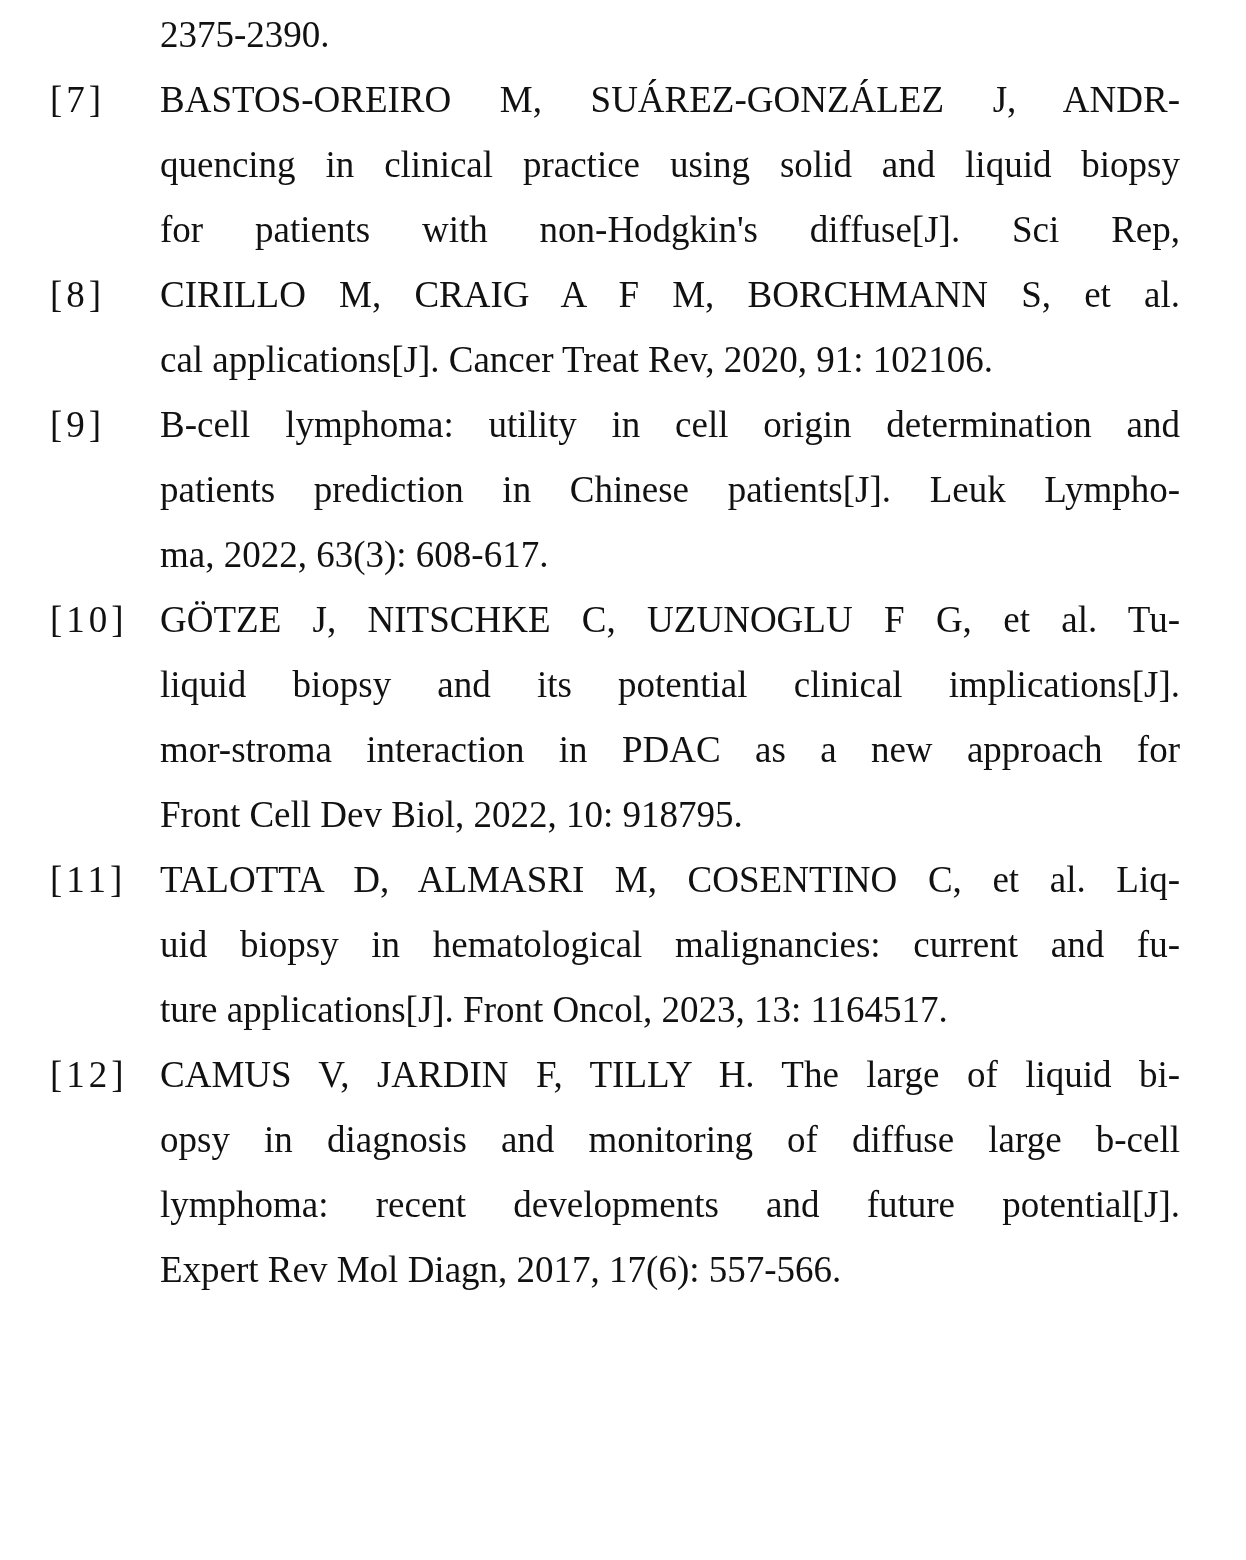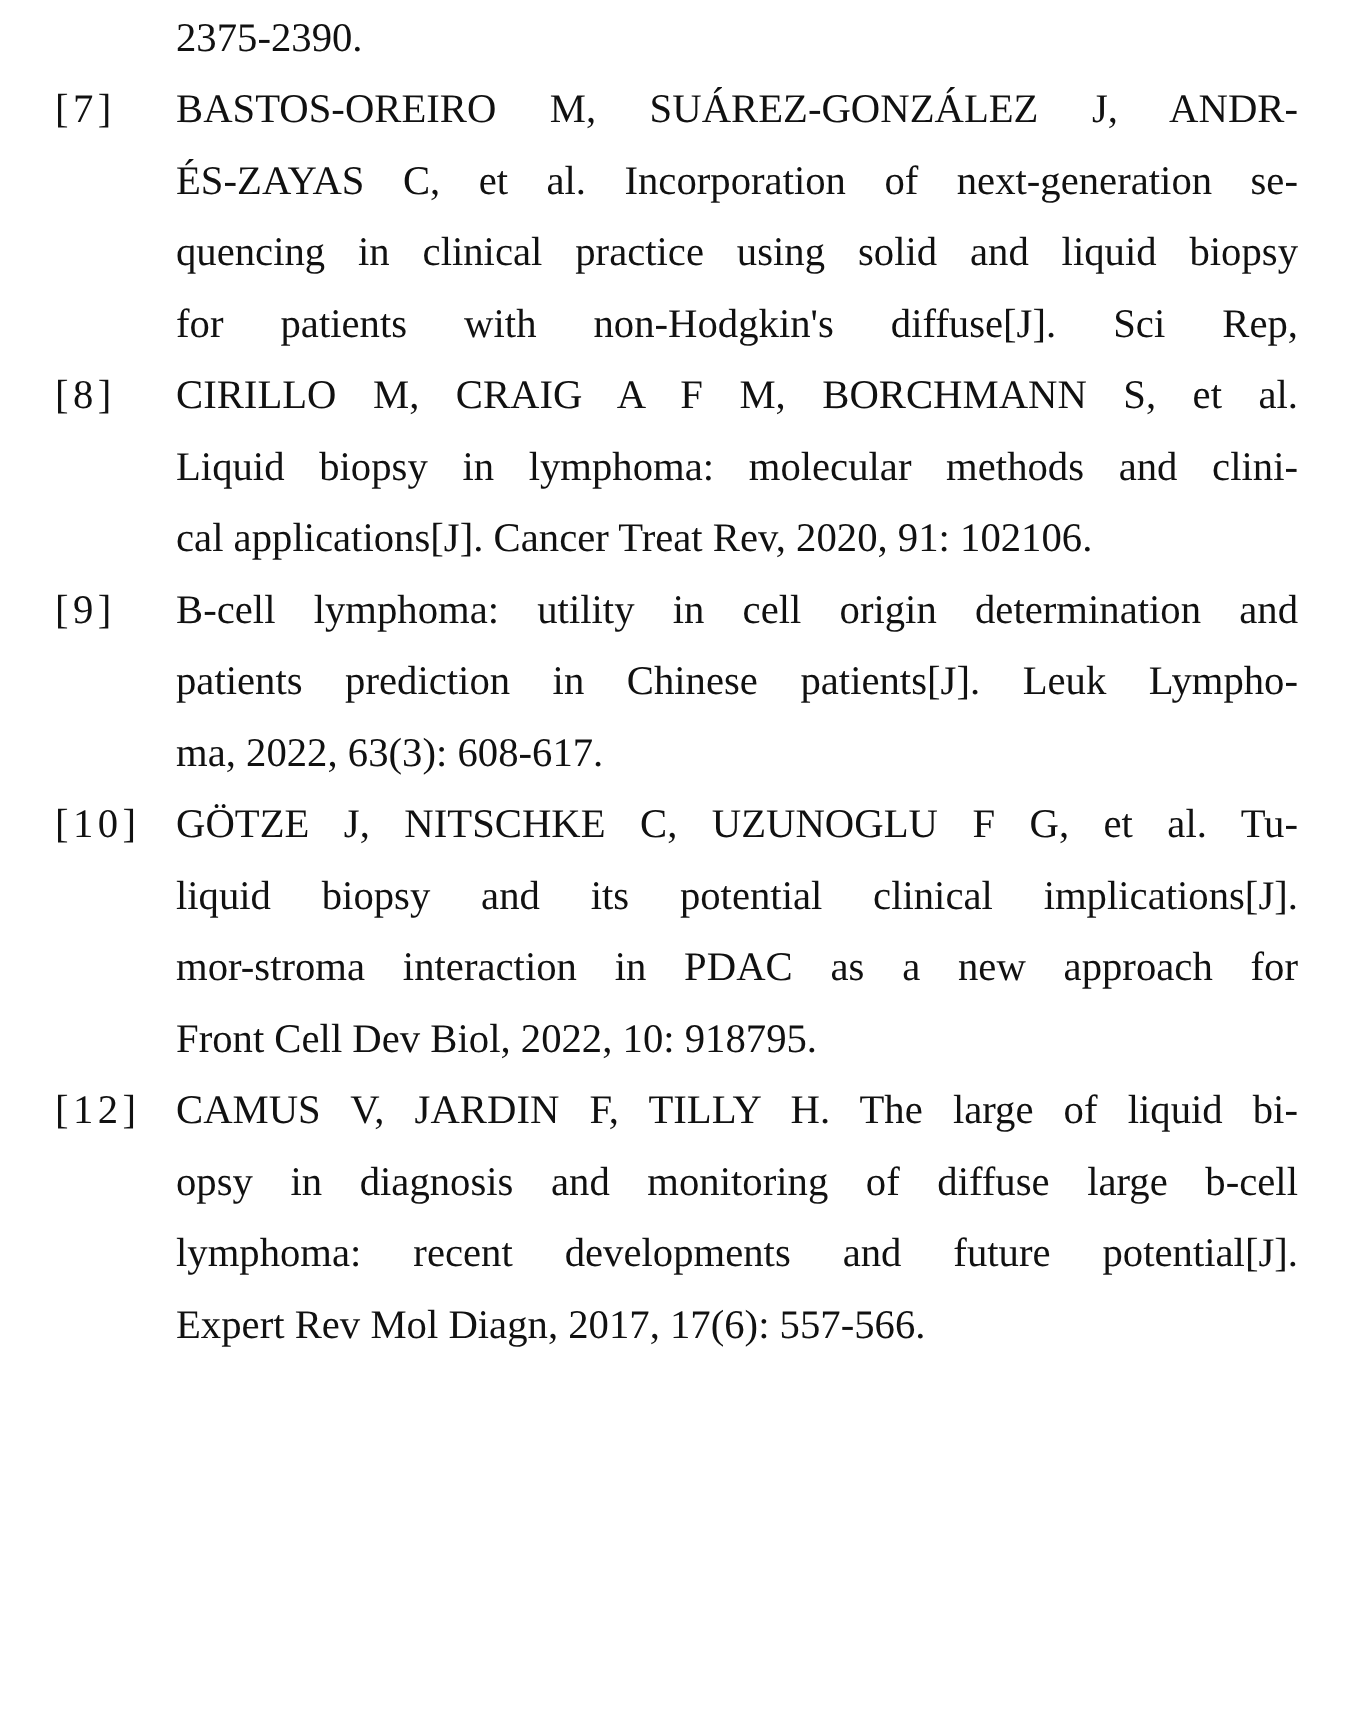--- a/index.html
+++ b/index.html
@@ -60,31 +60,29 @@
     <div class="ref-label"></div>
     <div class="ref-body">
       <div class="line l">2375-2390.</div>
     </div>
   </div>
 
   <div class="ref">
     <div class="ref-label">[7]</div>
     <div class="ref-body">
       <div class="line j">BASTOS-OREIRO M, SUÁREZ-GONZÁLEZ J, ANDR-</div>
-      <div class="line j">ÉS-ZAYAS C, et al. Incorporation of next-generation se-</div>
       <div class="line j">quencing in clinical practice using solid and liquid biopsy</div>
       <div class="line j">for patients with non-Hodgkin's diffuse[J]. Sci Rep,</div>
     </div>
   </div>
 
   <div class="ref">
     <div class="ref-label">[8]</div>
     <div class="ref-body">
       <div class="line j">CIRILLO M, CRAIG A F M, BORCHMANN S, et al.</div>
-      <div class="line j">Liquid biopsy in lymphoma: molecular methods and clini-</div>
       <div class="line l">cal applications[J]. Cancer Treat Rev, 2020, 91: 102106.</div>
     </div>
   </div>
 
   <div class="ref">
     <div class="ref-label">[9]</div>
     <div class="ref-body">
       <div class="line j">B-cell lymphoma: utility in cell origin determination and</div>
       <div class="line j">patients prediction in Chinese patients[J]. Leuk Lympho-</div>
       <div class="line l">ma, 2022, 63(3): 608-617.</div>
@@ -94,20 +92,28 @@
   <div class="ref">
     <div class="ref-label">[10]</div>
     <div class="ref-body">
       <div class="line j">GÖTZE J, NITSCHKE C, UZUNOGLU F G, et al. Tu-</div>
       <div class="line j">liquid biopsy and its potential clinical implications[J].</div>
       <div class="line j">mor-stroma interaction in PDAC as a new approach for</div>
       <div class="line l">Front Cell Dev Biol, 2022, 10: 918795.</div>
     </div>
   </div>
 
+  <div class="ref">
+    <div class="ref-label">[11]</div>
+    <div class="ref-body">
+      <div class="line j">TALOTTA D, ALMASRI M, COSENTINO C, et al. Liq-</div>
+      <div class="line j">uid biopsy in hematological malignancies: current and fu-</div>
+      <div class="line l">ture applications[J]. Front Oncol, 2023, 13: 1164517.</div>
+    </div>
+  </div>
 
   <div class="ref">
     <div class="ref-label">[12]</div>
     <div class="ref-body">
       <div class="line j">CAMUS V, JARDIN F, TILLY H. The large of liquid bi-</div>
       <div class="line j">opsy in diagnosis and monitoring of diffuse large b-cell</div>
       <div class="line j">lymphoma: recent developments and future potential[J].</div>
       <div class="line l">Expert Rev Mol Diagn, 2017, 17(6): 557-566.</div>
     </div>
   </div>

